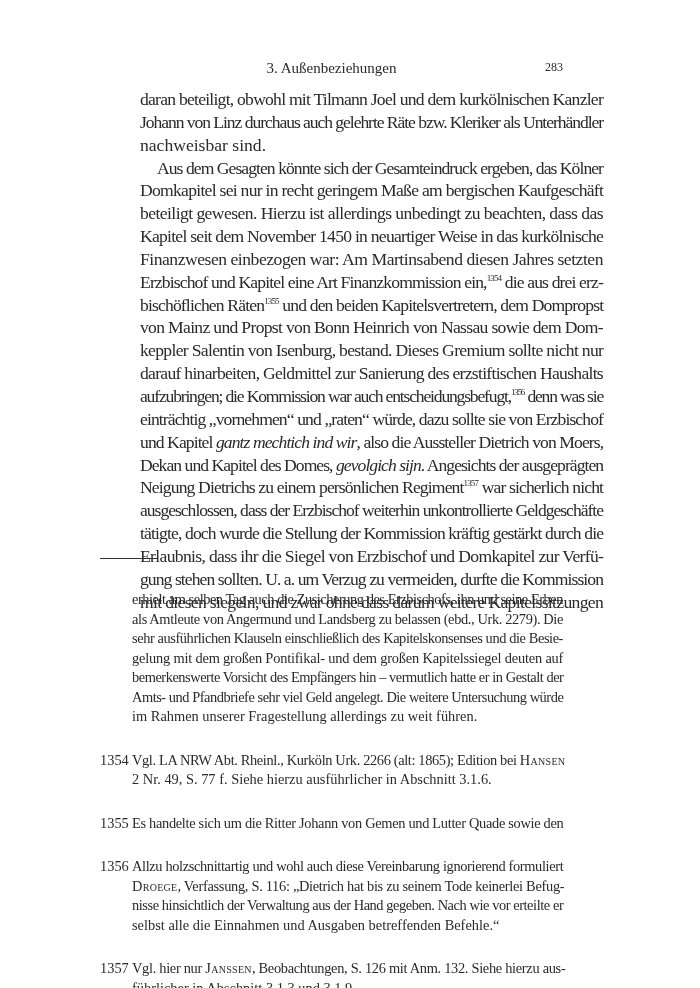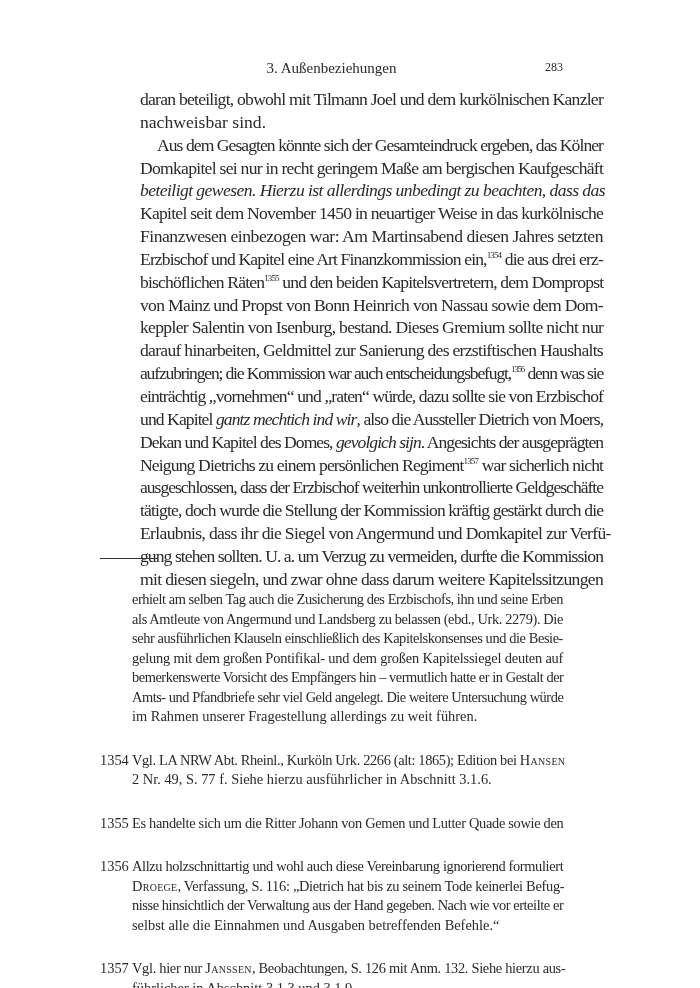--- a/index.html
+++ b/index.html
@@ -30,39 +30,40 @@
 
 <div class="page">
 
   <div class="header">
     <span class="running-title">3. Außenbeziehungen</span>
     <span class="page-number">283</span>
   </div>
 
   <div class="main">
     <span class="line" style="display: block; word-spacing: 0px; letter-spacing: -0.757143px;">daran beteiligt, obwohl mit Tilmann Joel und dem kurkölnischen Kanzler</span>
+    <span class="line" style="display: block; word-spacing: 0px; letter-spacing: -1.06757px;">Johann von Linz durchaus auch gelehrte Räte bzw. Kleriker als Unterhändler</span>
     <span class="line last">nachweisbar sind.</span>
     <span class="line" style="padding-left: 17px; display: block; word-spacing: 0px; letter-spacing: -0.955224px;">Aus dem Gesagten könnte sich der Gesamteindruck ergeben, das Kölner</span>
     <span class="line" style="display: block; word-spacing: 0px; letter-spacing: -0.720588px;">Domkapitel sei nur in recht geringem Maße am bergischen Kaufgeschäft</span>
-    <span class="line" style="display: block; word-spacing: 0px; letter-spacing: -0.569444px; font-style: italic;">beteiligt gewesen. Hierzu ist allerdings unbedingt zu beachten, dass das</span>
+    <span class="line" style="display: block; word-spacing: 0px; letter-spacing: -0.569444px;">beteiligt gewesen. Hierzu ist allerdings unbedingt zu beachten, dass das</span>
     <span class="line" style="display: block; word-spacing: 0px; letter-spacing: -0.742857px;">Kapitel seit dem November 1450 in neuartiger Weise in das kurkölnische</span>
     <span class="line" style="display: block; word-spacing: 0px; letter-spacing: -0.476923px;">Finanzwesen einbezogen war: Am Martinsabend diesen Jahres setzten</span>
     <span class="line" style="display: block; word-spacing: 0px; letter-spacing: -0.866667px;"><span>Erzbischof und Kapitel eine Art Finanzkommission ein,</span><sup>1354</sup><span> die aus drei erz-</span></span>
     <span class="line" style="display: block; word-spacing: 0px; letter-spacing: -0.847222px;"><span>bischöflichen Räten</span><sup>1355</sup><span> und den beiden Kapitelsvertretern, dem Dompropst</span></span>
     <span class="line" style="display: block; word-spacing: 0px; letter-spacing: -0.6875px;">von Mainz und Propst von Bonn Heinrich von Nassau sowie dem Dom-</span>
     <span class="line" style="display: block; word-spacing: 0px; letter-spacing: -0.676056px;">keppler Salentin von Isenburg, bestand. Dieses Gremium sollte nicht nur</span>
     <span class="line" style="display: block; word-spacing: 0px; letter-spacing: -0.712329px;">darauf hinarbeiten, Geldmittel zur Sanierung des erzstiftischen Haushalts</span>
     <span class="line" style="display: block; word-spacing: 0px; letter-spacing: -1.18667px;"><span>aufzubringen; die Kommission war auch entscheidungsbefugt,</span><sup>1356</sup><span> denn was sie</span></span>
     <span class="line" style="display: block; word-spacing: 0px; letter-spacing: -0.90411px;">einträchtig „vornehmen“ und „raten“ würde, dazu sollte sie von Erzbischof</span>
     <span class="line" style="display: block; word-spacing: 0px; letter-spacing: -0.92px;"><span>und Kapitel </span><i>gantz mechtich ind wir</i><span>, also die Aussteller Dietrich von Moers,</span></span>
     <span class="line" style="display: block; word-spacing: 0px; letter-spacing: -0.958333px;"><span>Dekan und Kapitel des Domes, </span><i>gevolgich sijn</i><span>. Angesichts der ausgeprägten</span></span>
     <span class="line" style="display: block; word-spacing: 0px; letter-spacing: -0.863014px;"><span>Neigung Dietrichs zu einem persönlichen Regiment</span><sup>1357</sup><span> war sicherlich nicht</span></span>
     <span class="line" style="display: block; word-spacing: 0px; letter-spacing: -1.01333px;">ausgeschlossen, dass der Erzbischof weiterhin unkontrollierte Geldgeschäfte</span>
     <span class="line" style="display: block; word-spacing: 0px; letter-spacing: -0.864865px;">tätigte, doch wurde die Stellung der Kommission kräftig gestärkt durch die</span>
-    <span class="line" style="display: block; word-spacing: 0px; letter-spacing: -0.661972px;">Erlaubnis, dass ihr die Siegel von Angermund und Domkapitel zur Verfü-</span>
+    <span class="line" style="display: block; word-spacing: 0px; letter-spacing: -0.661972px;">Erlaubnis, dass ihr die Siegel von Erzbischof und Domkapitel zur Verfü-</span>
     <span class="line" style="display: block; word-spacing: 0px; letter-spacing: -0.930556px;">gung stehen sollten. U. a. um Verzug zu vermeiden, durfte die Kommission</span>
     <span class="line" style="display: block; word-spacing: 0px; letter-spacing: -0.671429px;">mit diesen siegeln, und zwar ohne dass darum weitere Kapitelssitzungen</span>
   </div>
 
   <div class="sep"></div>
 
   <div class="notes">
     <div class="fn">
       <span class="fline" style="display: block; word-spacing: 0px; letter-spacing: -0.455696px;">erhielt am selben Tag auch die Zusicherung des Erzbischofs, ihn und seine Erben</span>
       <span class="fline" style="display: block; word-spacing: 0px; letter-spacing: -0.373333px;">als Amtleute von Angermund und Landsberg zu belassen (ebd., Urk. 2279). Die</span>

